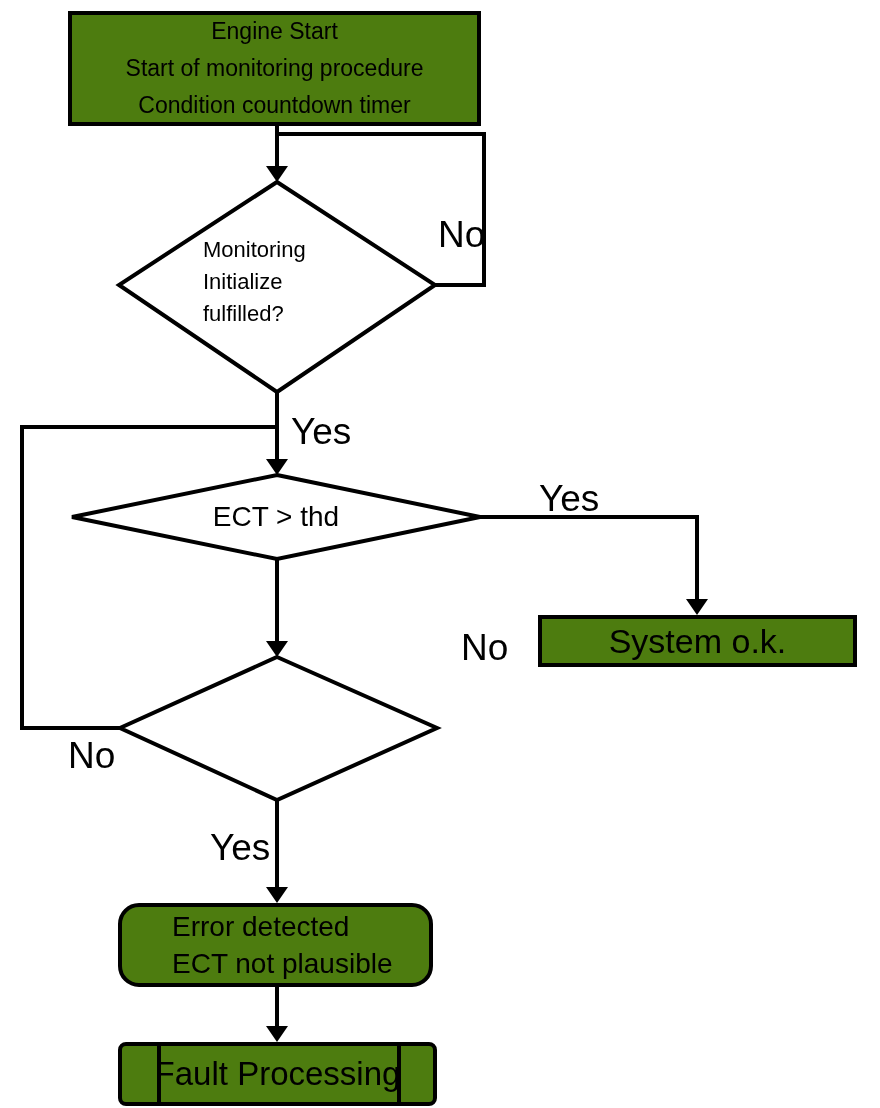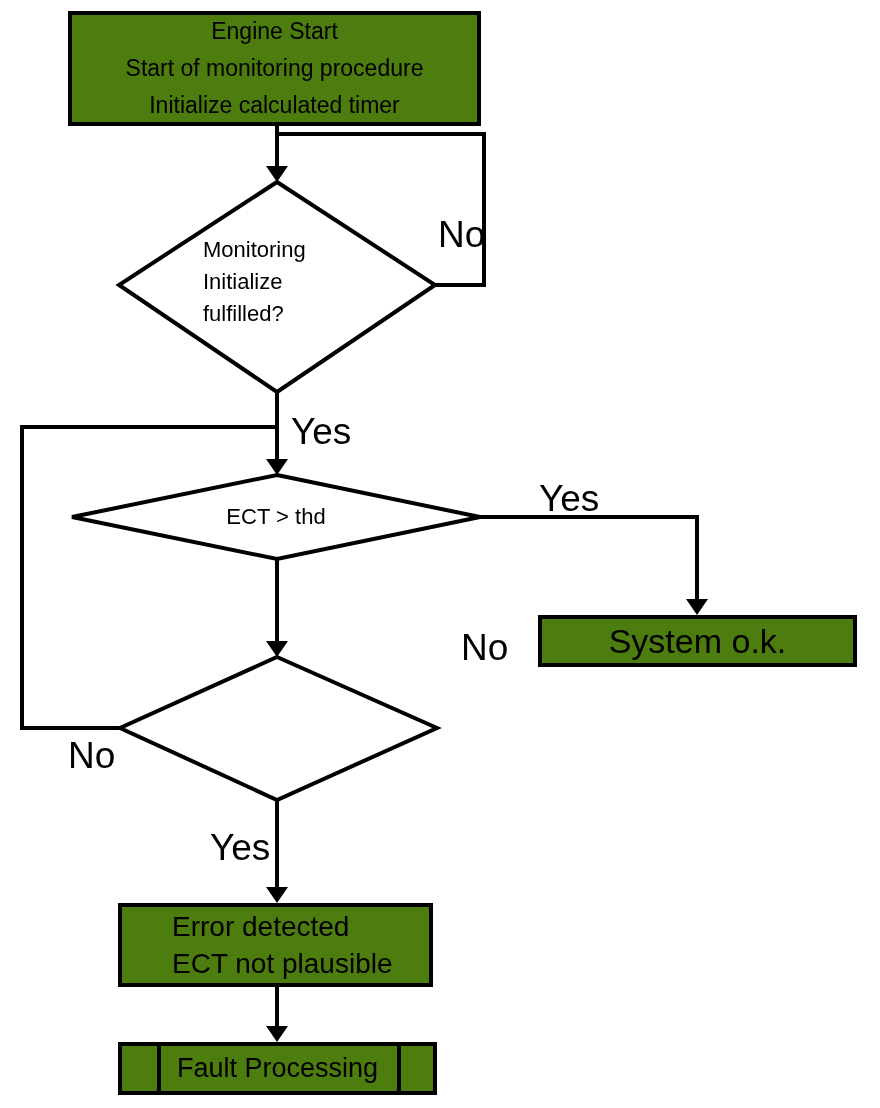--- a/index.html
+++ b/index.html
@@ -35,25 +35,26 @@
   }
   #system-ok-box {
     left: 538px; top: 615px; width: 319px; height: 52px;
     font-size: 34px;
   }
   #error-box {
     left: 118px; top: 903px; width: 315px; height: 84px;
     align-items: flex-start;
     padding-left: 50px;
     text-align: left;
-    font-size: 28px; line-height: 37px;
+    font-size: 28px; line-height: 37px; border-radius: 21px;
   }
   #fault-box {
-    left: 118px; top: 1042px; width: 319px; height: 53px;
-    font-size: 27px;
+    left: 118px; top: 1042px; width: 319px; height: 64px;
+    font-size: 33px;
+    border-radius: 8px;
   }
   .fault-bar {
     position: absolute;
     top: 0; bottom: 0;
     width: 4px;
     background: #000000;
   }
   #fault-bar-left  { left: 35px; }
   #fault-bar-right { left: 275px; }
   .diamond-text {
@@ -61,21 +62,21 @@
     white-space: nowrap;
   }
   #d1-text {
     left: 203px; top: 234px;
     font-size: 22px; line-height: 32px;
     text-align: left;
   }
   #d2-text {
     left: 72px; top: 475px; width: 408px; height: 84px;
     display: flex; align-items: center; justify-content: center;
-    font-size: 22px;
+    font-size: 28px;
   }
   #d3-text {
     left: 120px; top: 696px; width: 317px;
     font-size: 28px; line-height: 33px;
     text-align: center;
   }
   .edge-label {
     position: absolute;
     font-size: 37px;
     line-height: 31px;
@@ -118,21 +119,21 @@
       <polygon points="686,599 708,599 697,615"></polygon>
       <polygon points="266,641 288,641 277,657"></polygon>
       <polygon points="266,887 288,887 277,903"></polygon>
       <polygon points="266,1026 288,1026 277,1042"></polygon>
     </g>
   </svg>
 
   <div id="start-box" class="node-box">
     <div class="line">Engine Start</div>
     <div class="line">Start of monitoring procedure</div>
-    <div class="line">Initialize calculated timer</div>
+    <div class="line">Condition countdown timer</div>
   </div>
 
   <div id="system-ok-box" class="node-box">
     <div class="line">System o.k.</div>
   </div>
 
   <div id="error-box" class="node-box">
     <div class="line">Error detected</div>
     <div class="line">ECT not plausible</div>
   </div>

